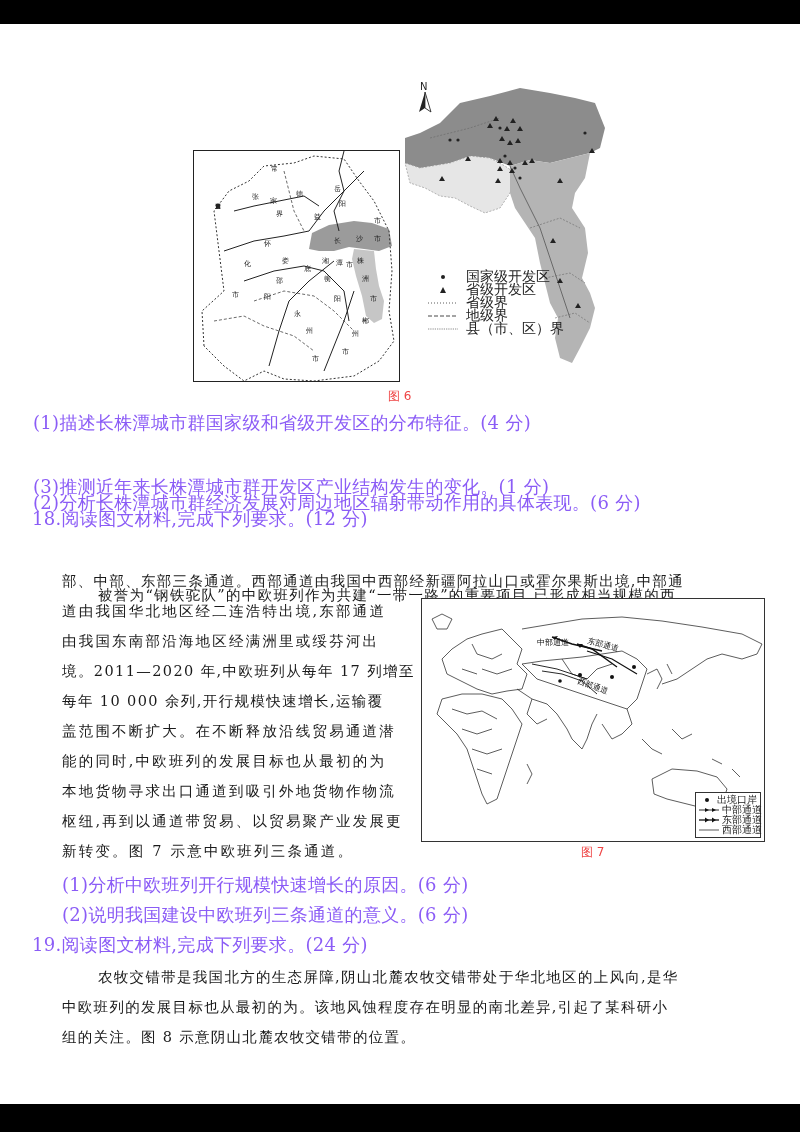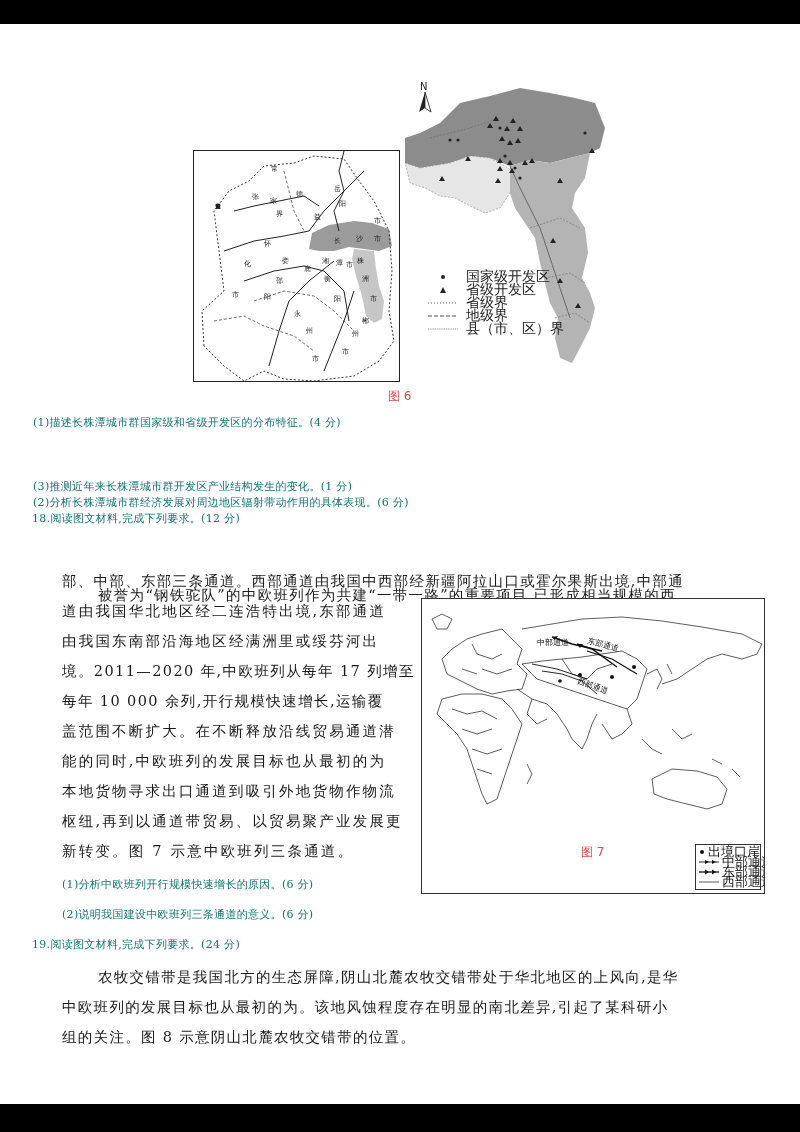--- a/index.html
+++ b/index.html
@@ -6,26 +6,26 @@
     html, body { width: 800px; height: 1132px; background: #ffffff; overflow: hidden; }
     body { position: relative; font-family: "DejaVu Serif", "Liberation Serif", serif; color: #1a1a1a; }
     .bar-top { position: absolute; left: 0; top: 0; width: 800px; height: 24px; background: #000; }
     .bar-bottom { position: absolute; left: 0; top: 1104px; width: 800px; height: 28px; background: #000; }
 
     
     .fig6-left { position: absolute; left: 193px; top: 150px; width: 207px; height: 232px; border: 1.5px solid #222; background: #fff; overflow: hidden; }
     .fig6-right { position: absolute; left: 400px; top: 78px; width: 215px; height: 300px; }
     .fig-caption { position: absolute; font-size: 12px; color: #ef4444; font-family: "DejaVu Sans", sans-serif; }
 
-    .line { position: absolute; left: 0; font-size: 11px; line-height: 18px; white-space: nowrap; color: #0f766e; letter-spacing: 0.3px; }
+    .line { position: absolute; left: 0; font-size: 18px; line-height: 18px; white-space: nowrap; color: #8b5cf6; letter-spacing: 0.3px; }
     .para { position: absolute; font-size: 14.5px; line-height: 18px; white-space: nowrap; letter-spacing: 1.2px; color: #1a1a1a; }
 
     
-    .fig7 { position: absolute; left: 421px; top: 598px; width: 344px; height: 296px; border: 1.2px solid #333; background: #fff; overflow: hidden; }
-    .fig7-legend { position: absolute; right: 3px; bottom: 3px; width: 66px; height: 46px; border: 1px solid #333; background: #fff; font-size: 13px; font-family: "DejaVu Sans", sans-serif; padding: 2px 3px; line-height: 10px; }
+    .fig7 { position: absolute; left: 421px; top: 598px; width: 344px; height: 244px; border: 1.2px solid #333; background: #fff; overflow: hidden; }
+    .fig7-legend { position: absolute; right: 3px; bottom: 3px; width: 66px; height: 46px; border: 1px solid #333; background: #fff; font-size: 10px; font-family: "DejaVu Sans", sans-serif; padding: 2px 3px; line-height: 10px; }
     .fig7-legend .row { display: flex; align-items: center; gap: 3px; white-space: nowrap; }
     .fig7-legend .sym { width: 20px; display: inline-flex; align-items: center; justify-content: center; }
 
     .legend6 { position: absolute; left: 428px; top: 270px; font-size: 14px; font-family: "DejaVu Sans", sans-serif; line-height: 13px; color: #222; }
     .legend6 .row { display: flex; align-items: center; gap: 8px; white-space: nowrap; }
     .legend6 .sym { width: 30px; display: inline-flex; justify-content: center; align-items: center; }
   </style>
 </head>
 <body>
 

